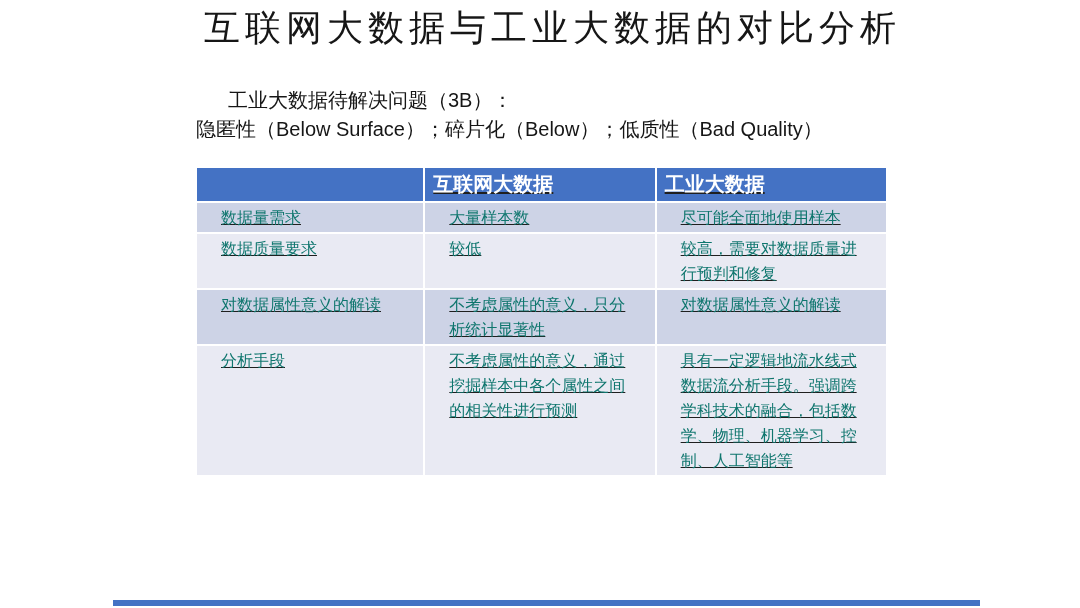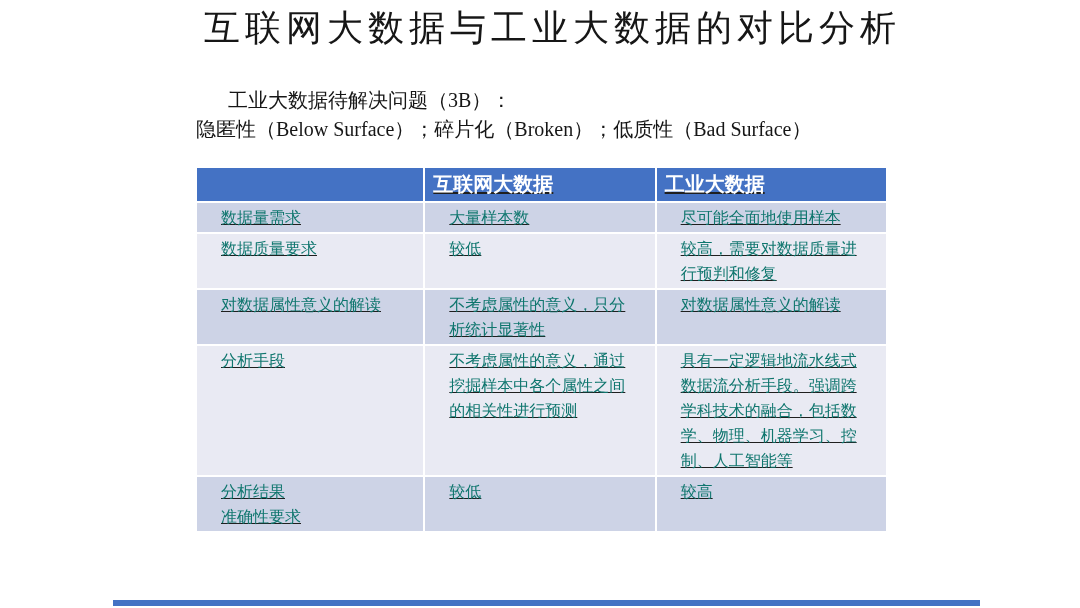--- a/index.html
+++ b/index.html
@@ -13,21 +13,21 @@
     background: #ffffff; color: #1f1f1f;
   }
   .title {
     position: absolute; left: 204px; top: 4px;
     font-size: 36px; letter-spacing: 5px; font-weight: 400;
     color: #161616; white-space: nowrap;
   }
   .note {
     position: absolute; left: 196px; top: 86px;
     font-size: 20px; line-height: 29px; color: #161616;
-    font-family: Liberation Serif, serif;
+    font-family: Liberation Sans, sans-serif;
   }
   .note .line1 { margin-left: 32px; }
   table.cmp {
     position: absolute; left: 195px; top: 166px;
     width: 693px; table-layout: fixed;
     border-collapse: separate; border-spacing: 2px; text-decoration: underline;
   }
   table.cmp th {
     background: #4472c4; color: #ffffff;
     font-size: 20px; font-weight: bold; text-align: left;
@@ -48,21 +48,21 @@
 </style>
 </head>
 <body>
 
 <div class="slide">
 
   <div class="title">互联网大数据与工业大数据的对比分析</div>
 
   <div class="note">
     <div class="line1">工业大数据待解决问题（3B）：</div>
-    <div class="line2">隐匿性（Below Surface）；碎片化（Broken）；低质性（Bad Surface）</div>
+    <div class="line2">隐匿性（Below Surface）；碎片化（Below）；低质性（Bad Quality）</div>
   </div>
 
   <table class="cmp">
     <colgroup>
       <col style="width:225px">
       <col style="width:228px">
       <col style="width:228px">
     </colgroup>
     <thead>
       <tr>
@@ -85,24 +85,18 @@
       <tr class="band-dark">
         <td class="rowhead">对数据属性意义的解读</td>
         <td>不考虑属性的意义，只分析统计显著性</td>
         <td>对数据属性意义的解读</td>
       </tr>
       <tr class="band-light">
         <td class="rowhead">分析手段</td>
         <td>不考虑属性的意义，通过挖掘样本中各个属性之间的相关性进行预测</td>
         <td>具有一定逻辑地流水线式数据流分析手段。强调跨学科技术的融合，包括数学、物理、机器学习、控制、人工智能等</td>
       </tr>
-      <tr class="band-dark">
-        <td class="rowhead">分析结果
-准确性要求</td>
-        <td>较低</td>
-        <td>较高</td>
-      </tr>
     </tbody>
   </table>
 
   <div class="accent-bar"></div>
 
 </div>
 
 </body></html>

